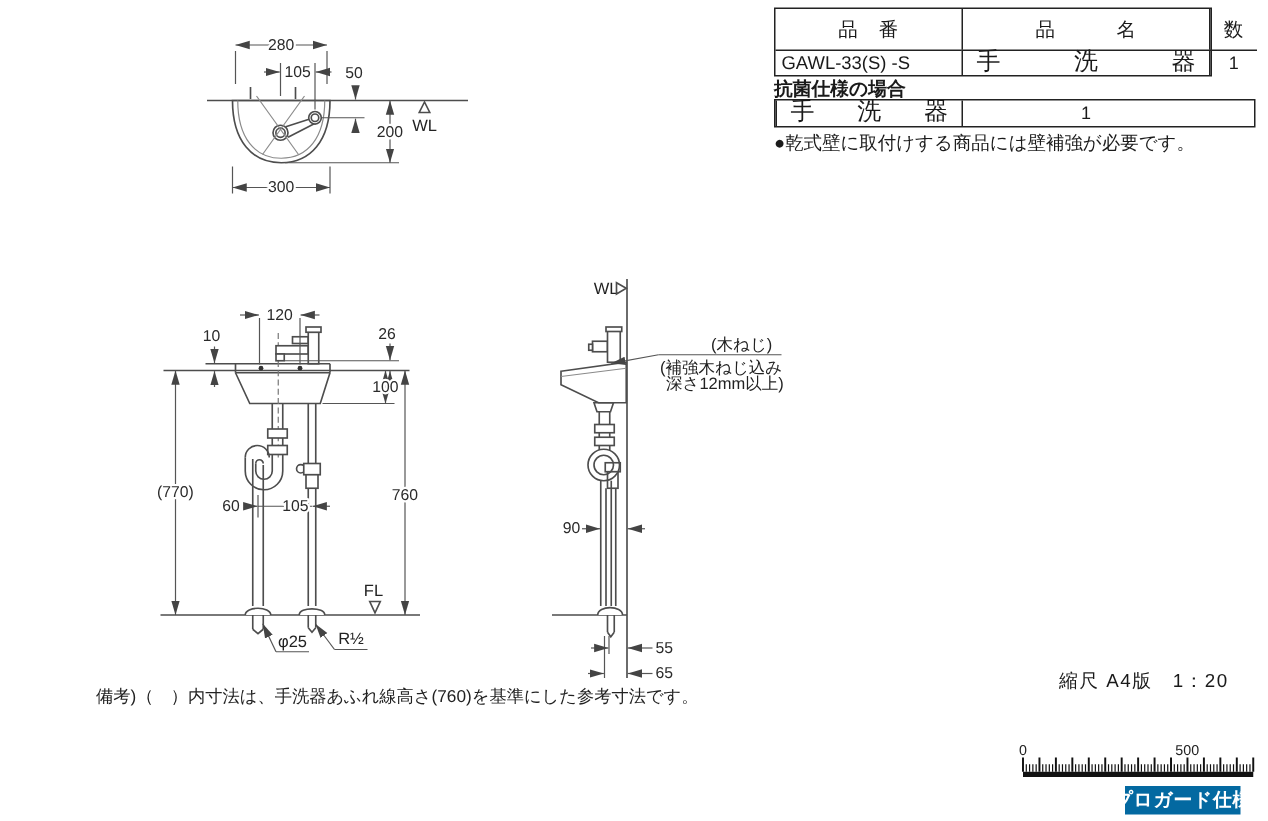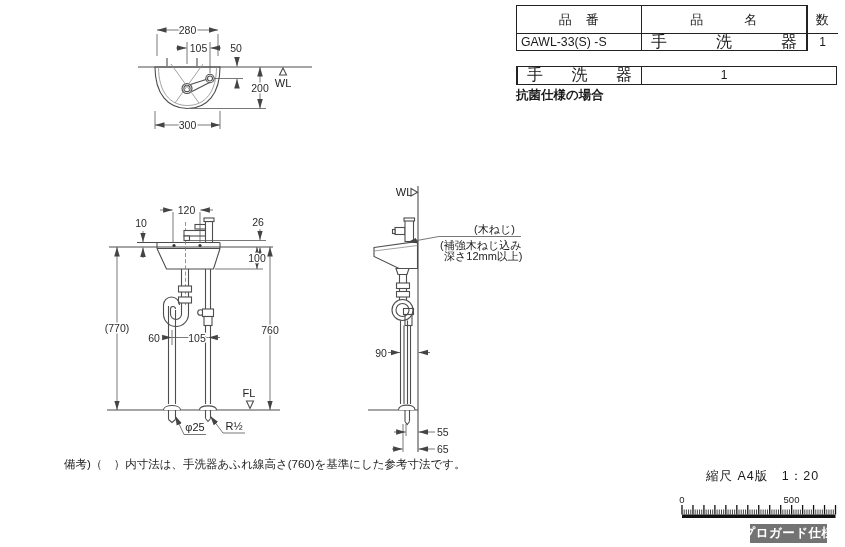--- a/index.html
+++ b/index.html
@@ -13,25 +13,25 @@
   .ptable2{position:absolute;left:516px;top:66px;width:321px;display:grid;
           grid-template-columns:124px 165px 32px;border:1.2px solid #222;box-sizing:border-box;}
   .cell{box-sizing:border-box;display:flex;align-items:center;font-size:12.5px;}
   .th{height:27px;justify-content:center;font-size:13px;letter-spacing:.5px;}
   .td{height:16.5px;border-top:1.2px solid #222;}
   .bL{border-left:1.2px solid #222;}
   .noT{border-top:none;}
   .pno{padding-left:4px;font-size:12.3px;}
   .jcell{display:block;line-height:16px;text-align:justify;text-align-last:justify;padding:0 9px;font-size:16px;}
   .qty{justify-content:center;font-size:12px;}
-  .variant{left:516px;top:51px;font-size:12.5px;font-weight:bold;margin-top:36px;}
+  .variant{left:516px;top:51px;font-size:12.5px;font-weight:bold;}
   .bullet{left:516px;font-size:12.3px;}
   .remark{left:64px;top:457px;font-size:11.5px;color:#222;}
-  .scalelabel{left:706px;top:468px;font-size:12.5px;letter-spacing:1px;}
-  .badge{left:750px;top:524px;width:77px;height:19px;background:#737373;color:#fff;
+  .scalelabel{left:706px;top:446px;font-size:12.5px;letter-spacing:1px;}
+  .badge{left:750px;top:524px;width:77px;height:19px;background:#0369a1;color:#fff;
          font-size:12.5px;font-weight:bold;display:flex;align-items:center;justify-content:center;letter-spacing:.5px;}
   
   .geo{stroke:#4d4d4d;stroke-width:1.1;fill:none;}
   .geow{stroke:#4d4d4d;stroke-width:1.1;fill:#fff;}
   .thin{stroke:#8a8a8a;stroke-width:0.8;fill:none;}
   .dim{stroke:#555;stroke-width:0.8;fill:none;}
   .dash{stroke:#777;stroke-width:0.8;fill:none;stroke-dasharray:4 2.2;}
   .dl{font:10.5px "Liberation Sans","DejaVu Sans",sans-serif;fill:#2b2b2b;
       paint-order:stroke fill;stroke:#fff;stroke-width:3;stroke-linejoin:round;}
   .jl{font:11px "Liberation Sans","DejaVu Sans",sans-serif;fill:#222;}
@@ -332,20 +332,21 @@
     <div class="cell td bL qty">1</div>
   </div>
 
   <div class="abs variant">抗菌仕様の場合</div>
 
   <div class="ptable2">
     <div class="cell td noT bL jcell">手　洗　器</div>
     <div class="cell td noT bL qty">1</div>
   </div>
 
+  <div class="abs bullet" style="top:87px;">●乾式壁に取付けする商品には壁補強が必要です。</div>
 
   <div class="abs remark">備考)（　）内寸法は、手洗器あふれ線高さ(760)を基準にした参考寸法です。</div>
 
   <div class="abs scalelabel">縮尺 A4版　1：20</div>
 
   <div class="abs badge">プロガード仕様</div>
 
 </div>
 
 </body></html>

